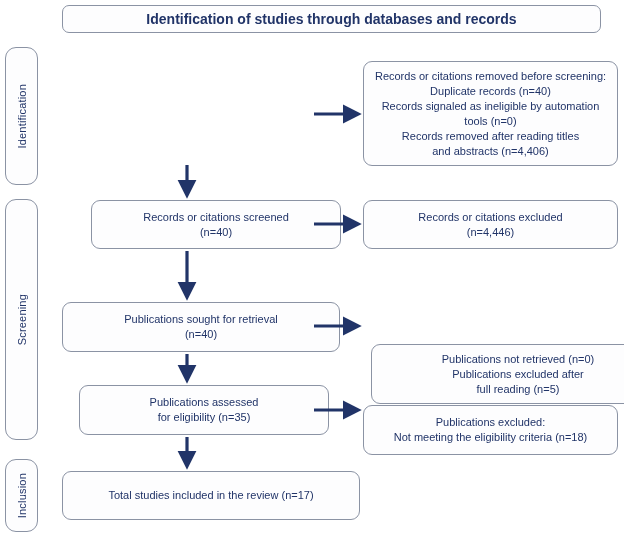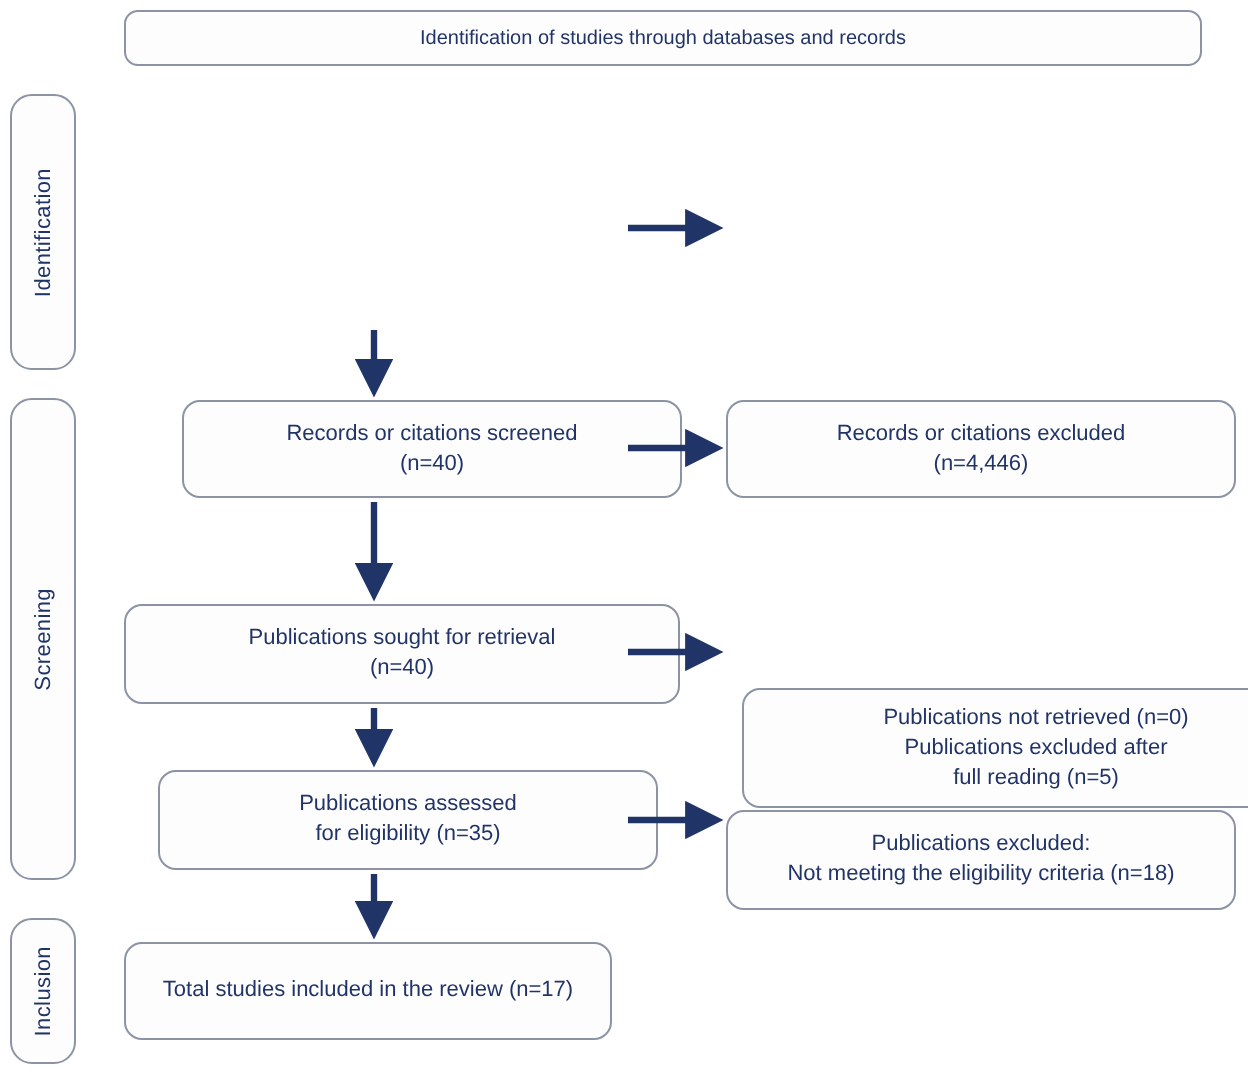--- a/index.html
+++ b/index.html
@@ -22,21 +22,22 @@
     justify-content:center;
     text-align:center;
     font-size:11px;
     line-height:15px;
     color:#213468;
     white-space:pre-line;
     padding:2px 6px;
   }
   .banner{
     border-radius:7px;
-    font-size:10px;
+    font-size:14px;
+    font-weight:bold;
   }
   .stage{
     position:absolute;
     box-sizing:border-box;
     background:#fdfdfe;
     border:1.5px solid #8b93a4;
     border-radius:11px;
     display:flex;
     align-items:center;
     justify-content:center;
@@ -76,22 +77,28 @@
 
   <div class="box" style="left:62px;top:200px;width:250px;height:49px;margin-left:29px;">Records or citations screened
 (n=40)</div>
 
   <div class="box" style="left:62px;top:302px;width:278px;height:50px;">Publications sought for retrieval
 (n=40)</div>
 
   <div class="box" style="left:79px;top:385px;width:250px;height:50px;">Publications assessed
 for eligibility (n=35)</div>
 
-  <div class="box" style="left:62px;top:471px;width:244px;height:49px;">Total studies included in the review (n=17)</div>
+  <div class="box" style="left:62px;top:471px;width:298px;height:49px;">Total studies included in the review (n=17)</div>
 
+  <div class="box" style="left:363px;top:61px;width:255px;height:105px;">Records or citations removed before screening:
+Duplicate records (n=40)
+Records signaled as ineligible by automation
+tools (n=0)
+Records removed after reading titles
+and abstracts (n=4,406)</div>
 
   <div class="box" style="left:363px;top:200px;width:255px;height:49px;">Records or citations excluded
 (n=4,446)</div>
 
   <div class="box" style="left:371px;top:297px;width:294px;height:60px;margin-top:47px;">Publications not retrieved (n=0)
 Publications excluded after
 full reading (n=5)</div>
 
   <div class="box" style="left:363px;top:385px;width:255px;height:50px;margin-top:20px;">Publications excluded:
 Not meeting the eligibility criteria (n=18)</div>

